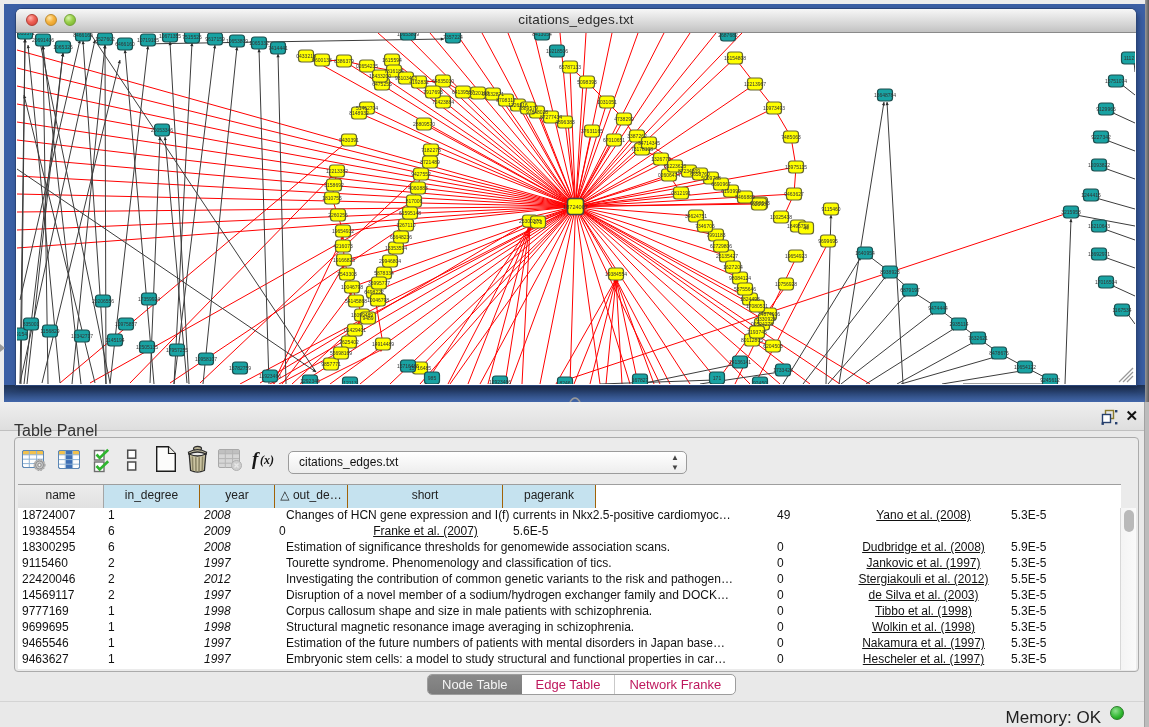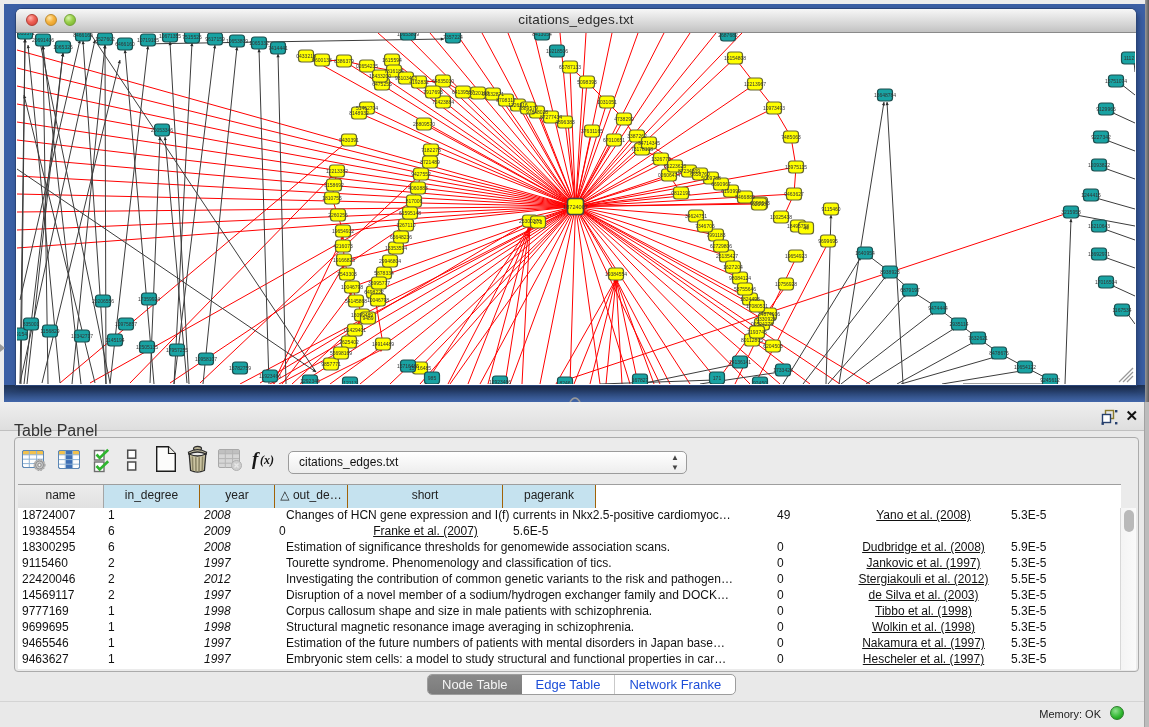--- a/index.html
+++ b/index.html
@@ -41,25 +41,25 @@
 .c.deg  { width:96px; padding-left:4px; }
 .c.year { width:75px; padding-left:4px;font-style:italic; }
 .c.title{ width:498px; padding-left:11px; }
 .c.out  { width:73px; padding-left:4px; }
 .c.short{ width:155px; text-align:center;text-decoration:underline; }
 .c.pr   { width:93px; padding-left:10px; }
 .vscroll { position:absolute; right:2px; top:70px; width:16px; height:162px; background:linear-gradient(90deg,#f4f4f4,#fafafa); border-left:1px solid #d8d8d8; }
 .vthumb { position:absolute; left:2.5px; top:2px; width:10px; height:22px; background:#b9b9b9; border-radius:5px; }
 .tabs { position:absolute; left:427px; top:272px; height:21px; display:flex; font-size:13px;
   border:1px solid #9d9d9d; border-radius:5px; overflow:hidden; background:#fff; }
-.tab { padding:0 14px; line-height:20px; color:#1d4ed8; }
+.tab { padding:0 14px; line-height:20px; color:#be185d; }
 .tab.sel { background:linear-gradient(#898989,#7b7b7b); color:#f5f5f5; }
 .tab.mid { border-right:1px solid #c9c9c9; }
 .statusbar { position:absolute; left:0; top:299px; width:1149px; height:26px; border-top:1px solid #d4d4d4; }
-.mem { position:absolute; right:48px; top:6px; font-size:11px; color:#222; }
+.mem { position:absolute; right:48px; top:6px; font-size:17px; color:#222; }
 .memdot { position:absolute; right:25px; top:4px; width:14px; height:14px; border-radius:50%;
   background:radial-gradient(circle at 38% 32%, #8fe08f, #2db52d 60%, #1a8c1a); border:1px solid #2a7c2a; }
 .rsliver { position:absolute; right:0px; top:0px; width:5px; height:325px; background:#bcbcbc; border-left:1px solid #a2a2a2;}
 .floaticon { position:absolute; right:31px; top:7px; width:17px; height:16px; }
 </style></head>
 <body>
 <div class="topzone">
  <div class="lsliver"></div>
  <div class="tstrip"></div>
  <div class="rsliver2"></div>

